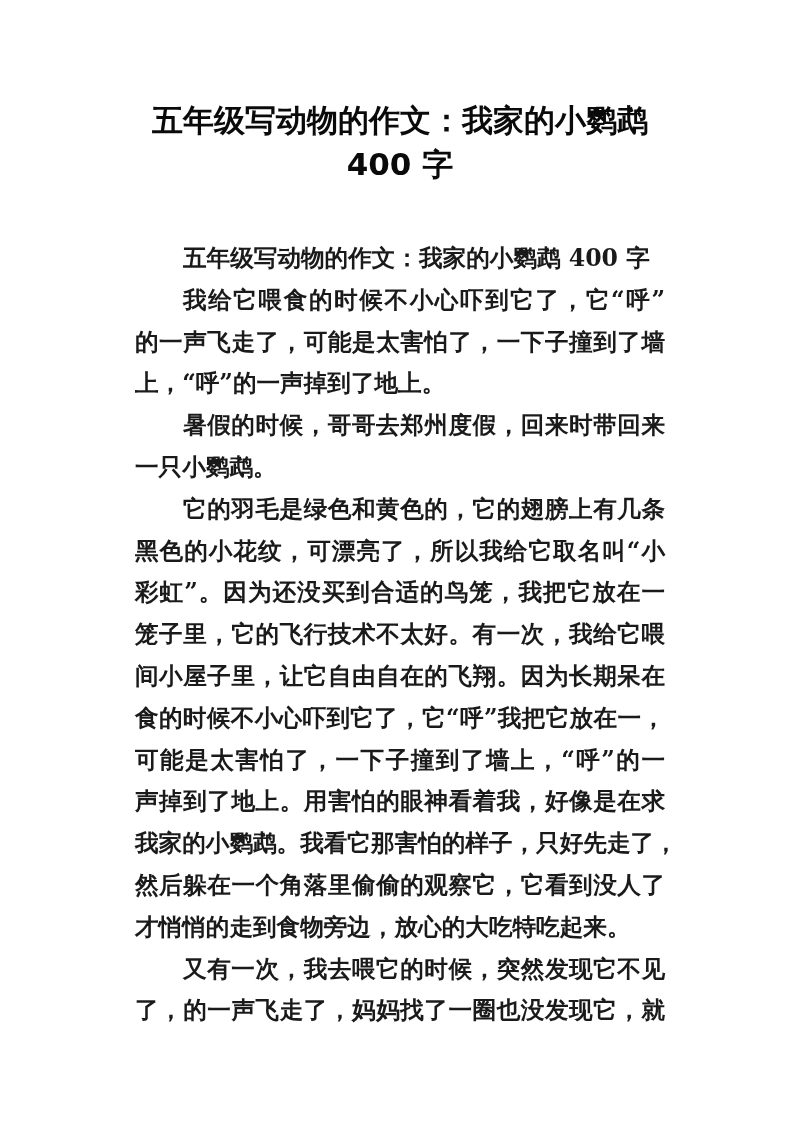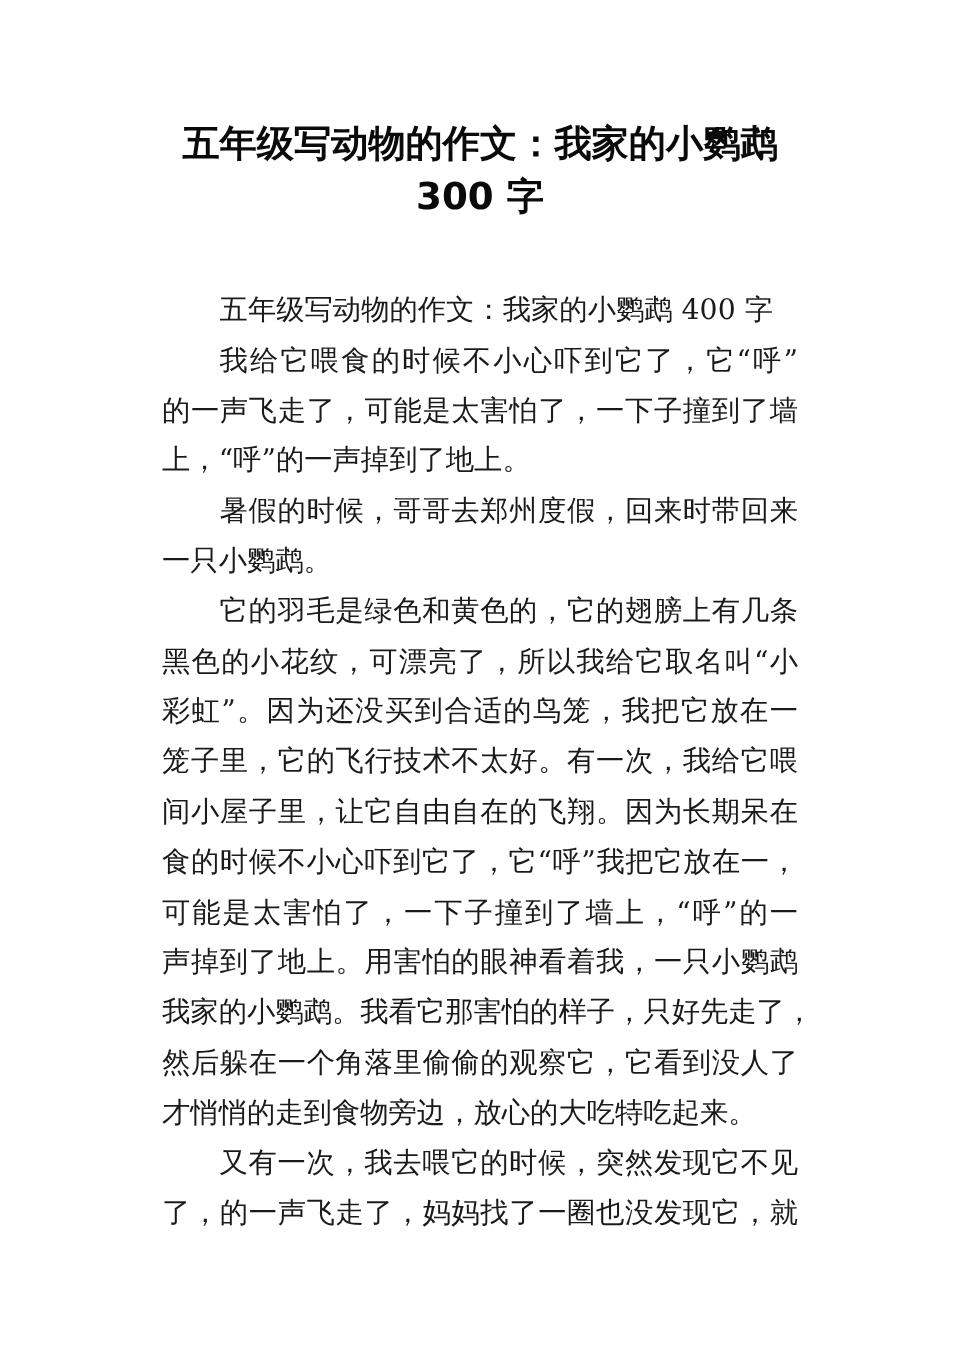--- a/index.html
+++ b/index.html
@@ -48,36 +48,37 @@
       font-size: 23.6px;
       line-height: 41.8px;
       color: #1a1a1a;
     }
     .line-row {
       display: block;
       white-space: nowrap;
       height: 41.8px;
       text-align: justify;
       text-align-last: justify;
+      font-weight: bold;
     }
     .line-row.indent {
       padding-left: 48px;
     }
     .line-row.last {
       text-align-last: left;
     }
   </style>
 </head>
 <body>
 
 <div class="page">
 
   <div class="title">
     <span class="line">五年级写动物的作文：我家的小鹦鹉</span>
-    <span class="line">300 字</span>
+    <span class="line">400 字</span>
   </div>
 
   <div class="body-text">
 
     <div>
       <span class="line-row indent last">五年级写动物的作文：我家的小鹦鹉 400 字</span>
     </div>
 
     <div>
       <span class="line-row indent">我给它喂食的时候不小心吓到它了，它“呼”</span>
@@ -91,21 +92,21 @@
     </div>
 
     <div>
       <span class="line-row indent">它的羽毛是绿色和黄色的，它的翅膀上有几条</span>
       <span class="line-row">黑色的小花纹，可漂亮了，所以我给它取名叫“小</span>
       <span class="line-row">彩虹”。因为还没买到合适的鸟笼，我把它放在一</span>
       <span class="line-row">笼子里，它的飞行技术不太好。有一次，我给它喂</span>
       <span class="line-row">间小屋子里，让它自由自在的飞翔。因为长期呆在</span>
       <span class="line-row">食的时候不小心吓到它了，它“呼”我把它放在一，</span>
       <span class="line-row">可能是太害怕了，一下子撞到了墙上，“呼”的一</span>
-      <span class="line-row">声掉到了地上。用害怕的眼神看着我，一只小鹦鹉</span>
+      <span class="line-row">声掉到了地上。用害怕的眼神看着我，好像是在求</span>
       <span class="line-row">我家的小鹦鹉。我看它那害怕的样子，只好先走了，</span>
       <span class="line-row">然后躲在一个角落里偷偷的观察它，它看到没人了</span>
       <span class="line-row last">才悄悄的走到食物旁边，放心的大吃特吃起来。</span>
     </div>
 
     <div>
       <span class="line-row indent">又有一次，我去喂它的时候，突然发现它不见</span>
       <span class="line-row">了，的一声飞走了，妈妈找了一圈也没发现它，就</span>
     </div>
 

